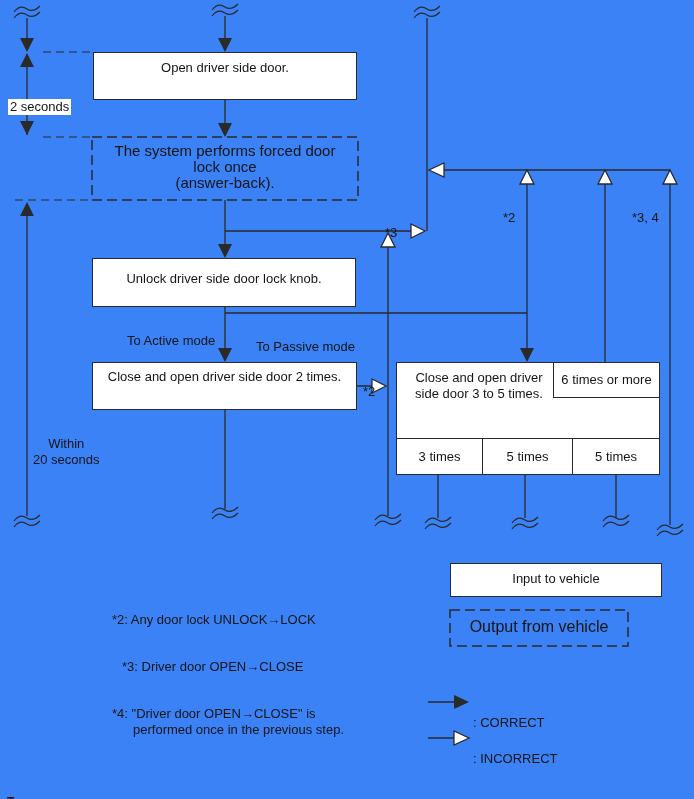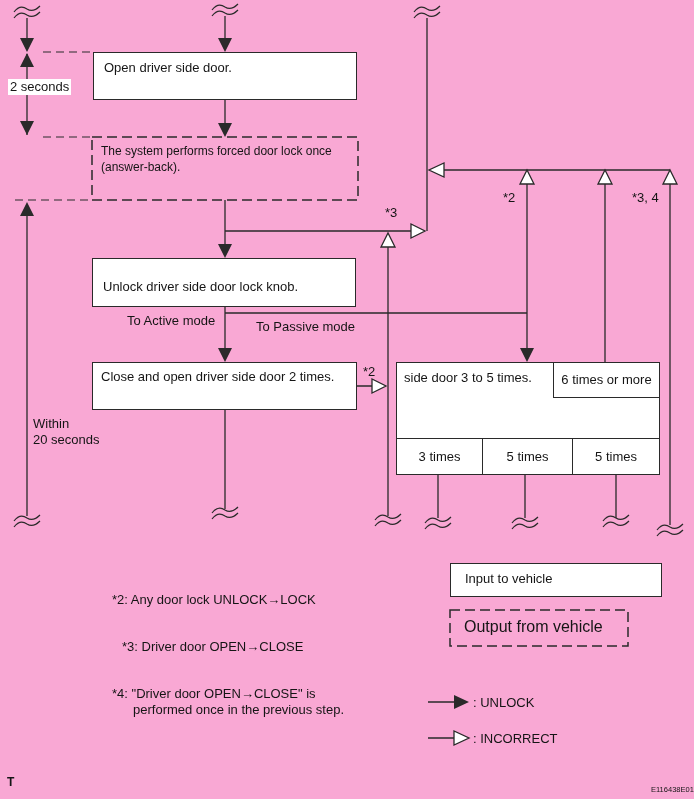--- a/index.html
+++ b/index.html
@@ -1,25 +1,25 @@
 <!DOCTYPE html>
 <html><head>
 <meta charset="utf-8">
 <style>
   html,body{margin:0;padding:0;background:#fff;}
   #page{
-    position:relative;width:694px;height:799px;background:#f9a8d4;
-    font-family:"Liberation Sans", sans-serif;color:#151515;overflow:hidden;
+    position:relative;width:694px;height:799px;background:#3b82f6;
+    font-family:"Liberation Sans", sans-serif;color:#151515;overflow:hidden;text-align:center;
   }
   .abs{position:absolute;}
   .box{
     position:absolute;border:1.5px solid #2a2a2a;background:#fff;
     box-sizing:border-box;font-size:13px;line-height:16px;
   }
-  .lbl{position:absolute;font-size:13px;line-height:16px;white-space:nowrap;}
+  .lbl{position:absolute;font-size:13px;line-height:16px;white-space:nowrap;margin-top:20px;}
   .bgw{background:#fff;padding:0 2px;}
   svg{position:absolute;left:0;top:0;}
   .cellrow{position:absolute;left:0;bottom:0;right:0;height:36px;
     border-top:1.5px solid #2a2a2a;display:flex;box-sizing:border-box;}
   .cell{box-sizing:border-box;display:flex;align-items:center;justify-content:center;
     font-size:13px;}
   .cell.d{border-right:1.5px solid #2a2a2a;}
 </style>
 </head>
 <body>
@@ -64,35 +64,36 @@
       <use href="#wavy" transform="translate(525,524)"></use>
       <use href="#wavy" transform="translate(616,522)"></use>
       <use href="#wavy" transform="translate(670,531)"></use>
     </g>
   </svg>
 
   <div class="box" style="left:93px;top:52px;width:264px;height:48px;padding:7px 10px;">
     <span>Open driver side door.</span>
   </div>
 
-  <div class="abs" style="left:93px;top:137px;width:264px;height:63px;padding:6px 8px;box-sizing:border-box;font-size:12px;line-height:16px;">
+  <div class="abs" style="left:93px;top:137px;width:264px;height:63px;padding:6px 8px;box-sizing:border-box;font-size:15px;line-height:16px;">
     <div>The system performs forced door lock once</div>
     <div>(answer-back).</div>
   </div>
 
-  <div class="box" style="left:92px;top:258px;width:264px;height:49px;padding:20px 10px;">
+  <div class="box" style="left:92px;top:258px;width:264px;height:49px;padding:12px 10px;">
     <span>Unlock driver side door lock knob.</span>
   </div>
 
   <div class="box" style="left:92px;top:362px;width:265px;height:48px;padding:6px 8px;">
     <span>Close and open driver side door 2 times.</span>
   </div>
 
   <div class="box" style="left:396px;top:362px;width:264px;height:113px;">
     <div class="abs" style="left:7px;top:7px;width:150px;">
+      <div>Close and open driver</div>
       <div>side door 3 to 5 times.</div>
     </div>
     <div class="abs" style="right:0;top:0;width:106px;height:35px;border-left:1.5px solid #2a2a2a;border-bottom:1.5px solid #2a2a2a;box-sizing:border-box;display:flex;align-items:center;justify-content:center;font-size:13px;">
       <span>6 times or more</span>
     </div>
     <div class="cellrow">
       <div class="cell d" style="width:86px;">
         <span>3 times</span>
       </div>
       <div class="cell d" style="width:90px;">
@@ -123,19 +124,19 @@
   <div class="lbl" style="left:112px;top:686px;">*4: "Driver door OPEN→CLOSE" is</div>
   <div class="lbl" style="left:133px;top:702px;">performed once in the previous step.</div>
 
   <div class="box" style="left:450px;top:563px;width:212px;height:34px;padding:7px 14px;">
     <span>Input to vehicle</span>
   </div>
   <div class="abs" style="left:450px;top:610px;width:178px;height:36px;padding:8px 14px;box-sizing:border-box;font-size:16px;">
     <span>Output from vehicle</span>
   </div>
 
-  <div class="lbl" style="left:473px;top:695px;">: UNLOCK</div>
+  <div class="lbl" style="left:473px;top:695px;">: CORRECT</div>
   <div class="lbl" style="left:473px;top:731px;">: INCORRECT</div>
 
   <div class="lbl" style="left:7px;top:774px;font-weight:bold;font-size:12px;">T</div>
   <div class="lbl" style="left:651px;top:782px;font-size:7.5px;">E116438E01</div>
 
 </div>
 
 </body></html>

